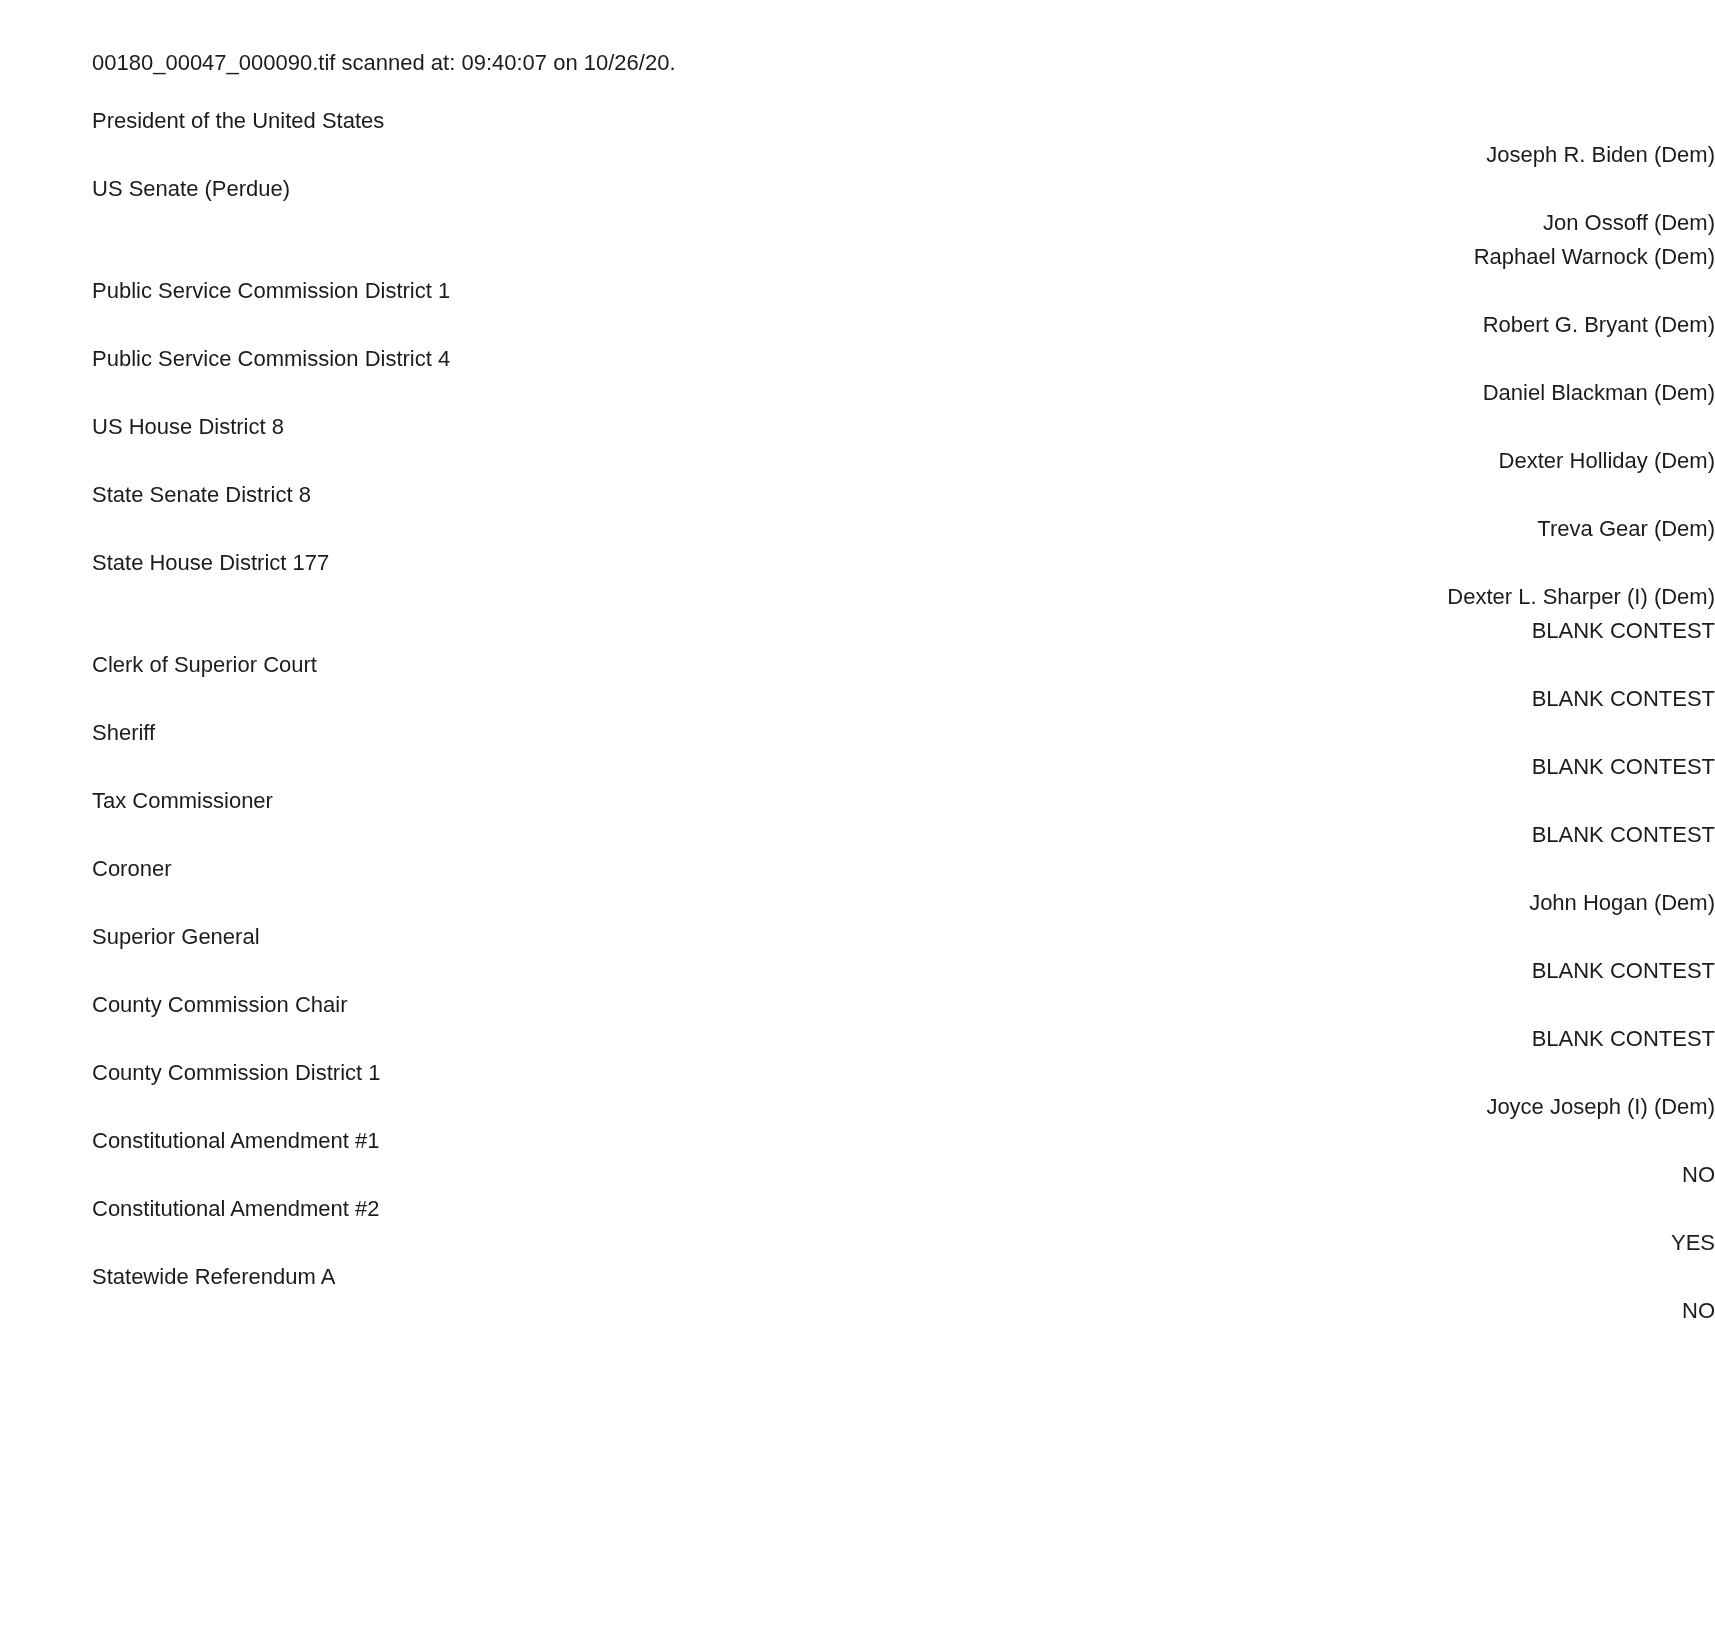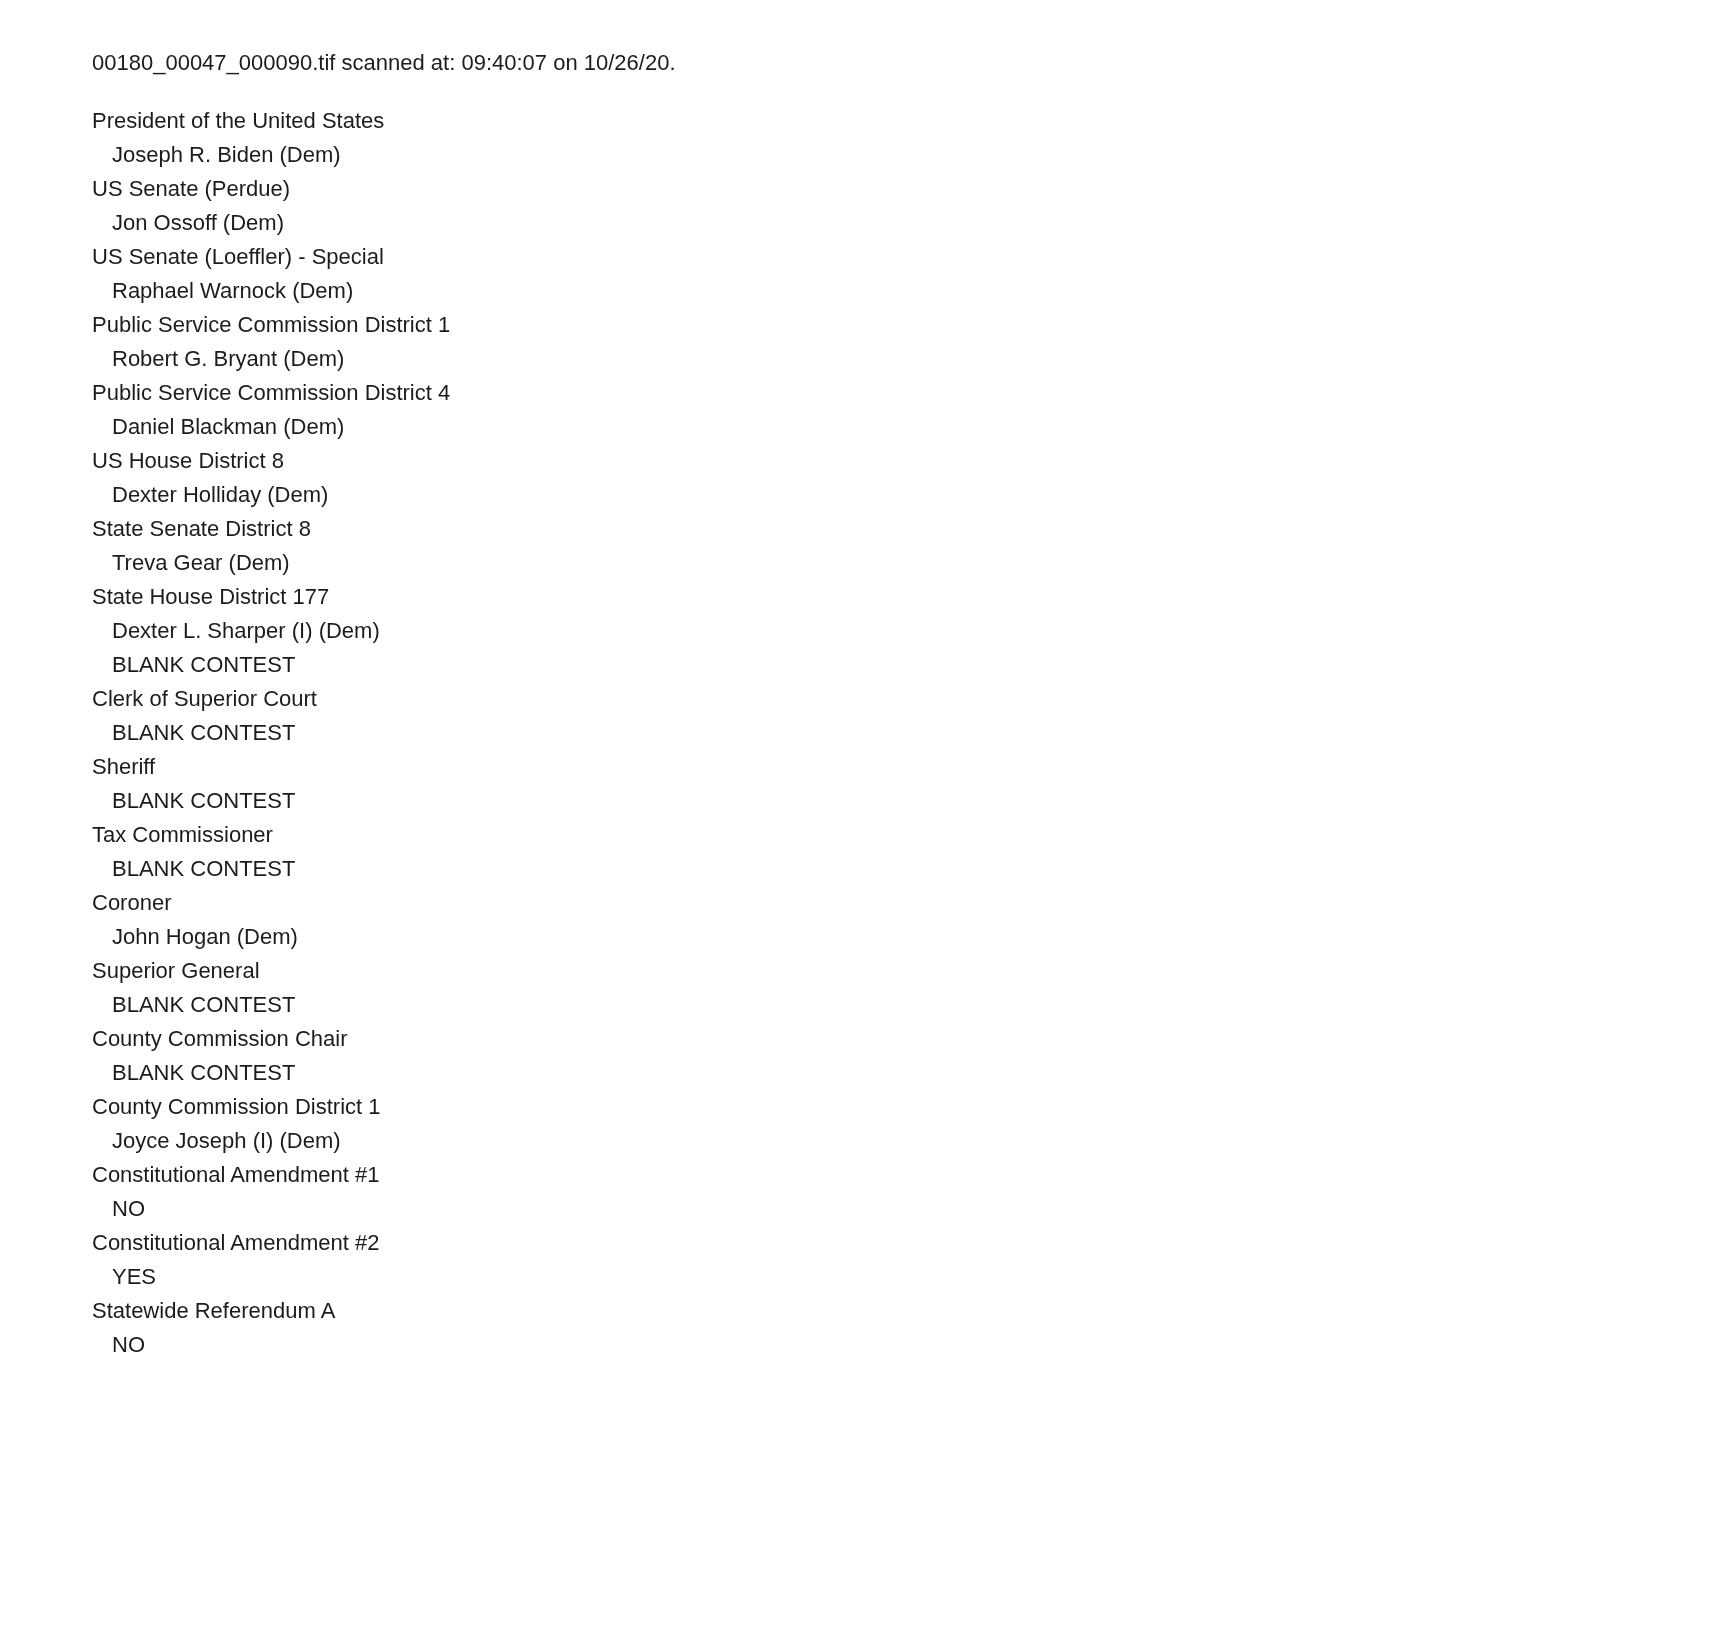--- a/index.html
+++ b/index.html
@@ -28,20 +28,21 @@
   }
   .meta-line {
     white-space: pre-wrap;
   }
   .contest-name {
     white-space: pre-wrap;
   }
   .contest-selection {
     white-space: pre-wrap;
     padding-left: 20px;
+    text-align: right;
   }
 </style>
 </head>
 <body>
 
 <div class="page">
 
   <div class="scan-line">00180_00047_000090.tif scanned at: 09:40:07 on 10/26/20.</div>
 
 
@@ -50,21 +51,20 @@
     <div class="contest-name">President of the United States</div>
     <div class="contest-selection">Joseph R. Biden (Dem)</div>
   </div>
 
   <div class="contest">
     <div class="contest-name">US Senate (Perdue)</div>
     <div class="contest-selection">Jon Ossoff (Dem)</div>
   </div>
 
   <div class="contest">
-    <div class="contest-name">US Senate (Loeffler) - Special</div>
     <div class="contest-selection">Raphael Warnock (Dem)</div>
   </div>
 
   <div class="contest">
     <div class="contest-name">Public Service Commission District 1</div>
     <div class="contest-selection">Robert G. Bryant (Dem)</div>
   </div>
 
   <div class="contest">
     <div class="contest-name">Public Service Commission District 4</div>

